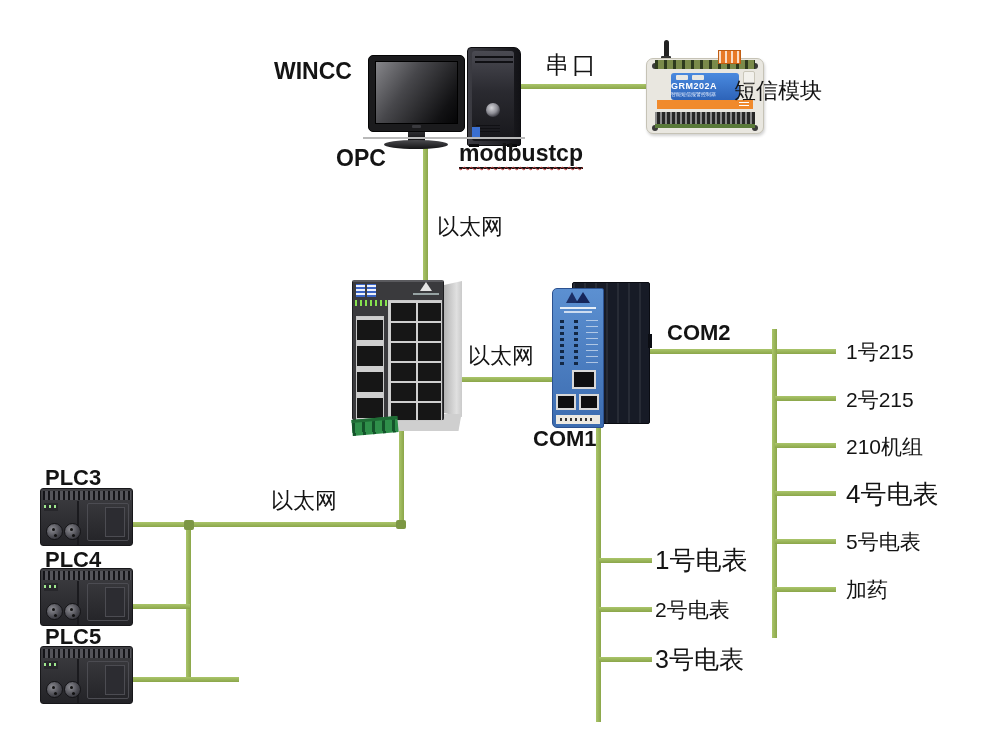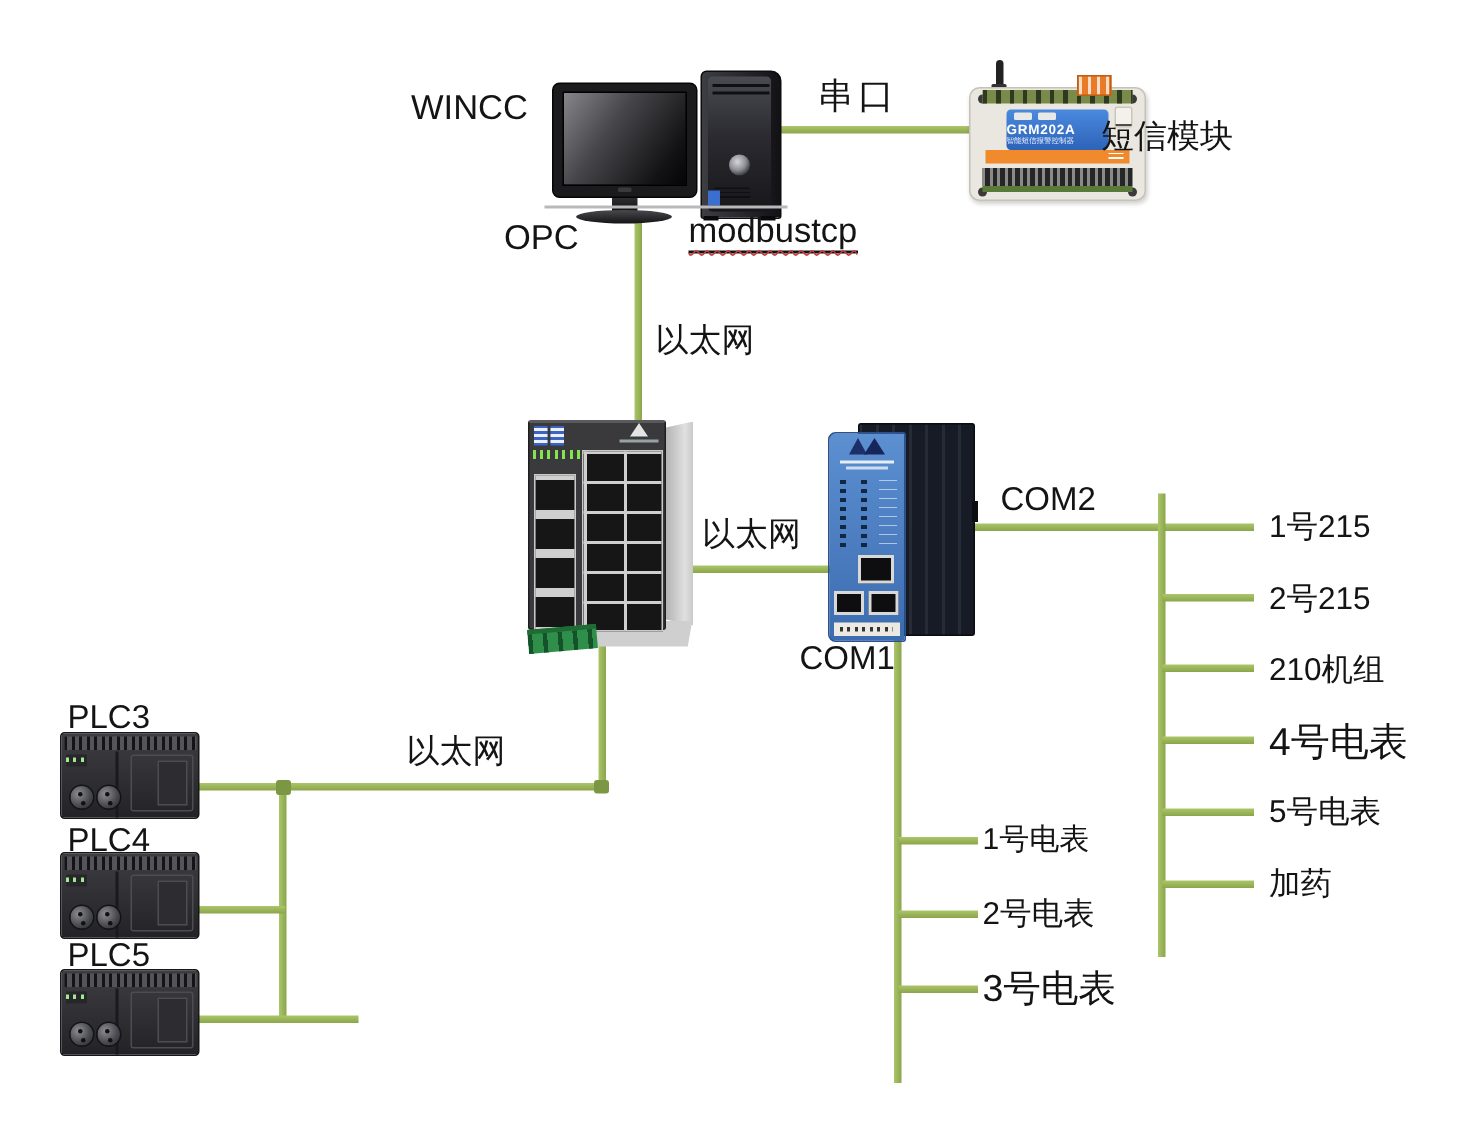--- a/index.html
+++ b/index.html
@@ -7,21 +7,21 @@
   body{font-family:"Liberation Sans","DejaVu Sans",sans-serif;color:#151515}
   #canvas{position:relative;width:988px;height:748px;background:#ffffff;overflow:hidden}
 
   
   .hline{position:absolute;height:5px;background:linear-gradient(to bottom,#aac56a,#8ba64a);z-index:1}
   .vline{position:absolute;width:5px;background:linear-gradient(to right,#aac56a,#8ba64a);z-index:1}
   .knob{position:absolute;background:#7c9743;border-radius:2px;z-index:1}
 
   
   .lbl{position:absolute;white-space:nowrap;z-index:3;font-size:22px;line-height:25px;color:#141414}
-  .lbl.en{font-weight:400;font-size:23px}
+  .lbl.en{font-weight:700;font-size:23px}
   .lbl.cn{font-weight:400}
   .u-solid{border-bottom:2px solid #141414;padding-bottom:1px}
   .u-wavy{text-decoration:underline wavy #c43b3b;text-decoration-thickness:1px;text-underline-offset:5px}
 
   .device{position:absolute;z-index:2}
   .p{position:absolute}
 
   
   .mon-bezel{left:0;top:0;width:97px;height:77px;background:#1b1b1d;border:1px solid #050505;border-radius:5px}
   .mon-screen{left:7px;top:6px;width:83px;height:63px;background:linear-gradient(125deg,#86868a 0%,#47474b 38%,#121214 82%,#050506 100%);border:1px solid #000}
@@ -237,17 +237,17 @@
   <div class="lbl en" style="left:45px;top:547px;font-size:22px">PLC4</div>
   <div class="lbl en" style="left:45px;top:624px;font-size:22px">PLC5</div>
 
   <div class="lbl cn" style="left:846px;top:339px;font-size:21px">1号215</div>
   <div class="lbl cn" style="left:846px;top:387px;font-size:21px">2号215</div>
   <div class="lbl cn" style="left:846px;top:434px;font-size:21px">210机组</div>
   <div class="lbl cn" style="left:846px;top:482px;font-size:26px">4号电表</div>
   <div class="lbl cn" style="left:846px;top:529px;font-size:21px">5号电表</div>
   <div class="lbl cn" style="left:846px;top:577px;font-size:21px">加药</div>
 
-  <div class="lbl cn" style="left:655px;top:548px;font-size:20px">1号电表</div>
+  <div class="lbl cn" style="left:655px;top:548px;font-size:26px">1号电表</div>
   <div class="lbl cn" style="left:655px;top:597px;font-size:21px">2号电表</div>
   <div class="lbl cn" style="left:655px;top:647px;font-size:25px">3号电表</div>
 
 </div>
 
 </body></html>

